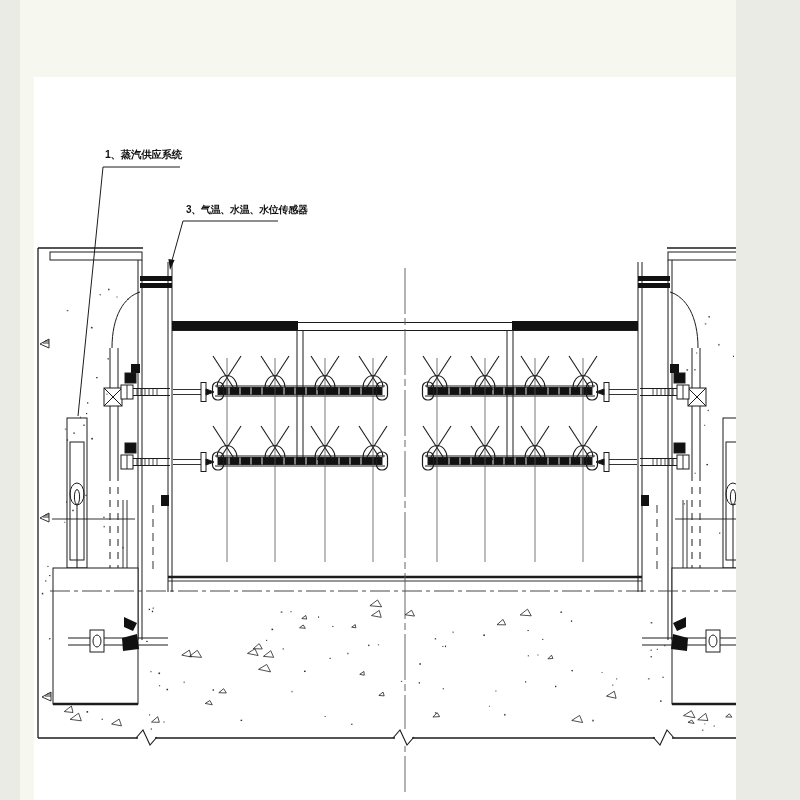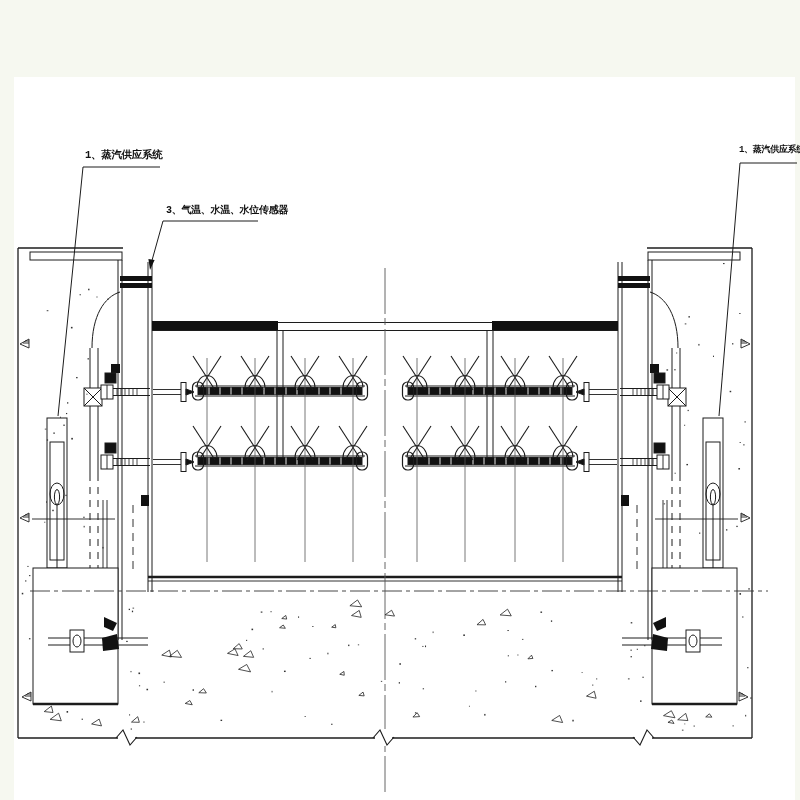--- a/index.html
+++ b/index.html
@@ -1,17 +1,17 @@
 <!DOCTYPE html>
 <html><head>
 <meta charset="utf-8">
 <style>
   html,body{margin:0;padding:0;background:#e9ebe4;}
-  .stage{position:relative;width:800px;height:800px;overflow:hidden;
-         font-family:Liberation Mono, monospace;}
+  .stage{position:relative;width:716px;height:800px;overflow:hidden;
+         font-family:Liberation Sans, sans-serif;padding-left:20px;}
   svg{display:block}
   text.lbl{font-weight:bold;fill:#111;letter-spacing:-0.3px;}
 </style>
 </head>
 <body>
 
 <div class="stage">
 <svg width="800" height="800" viewBox="0 0 800 800">
 
   <rect x="0" y="0" width="800" height="800" fill="#f6f8f0"></rect>

